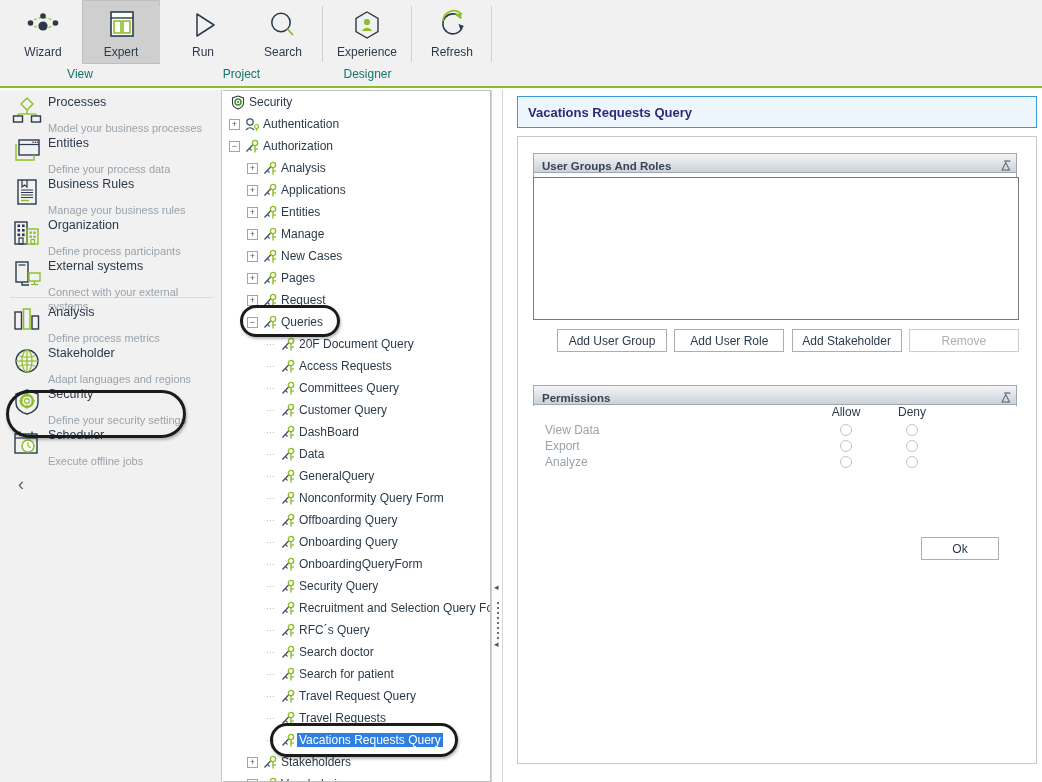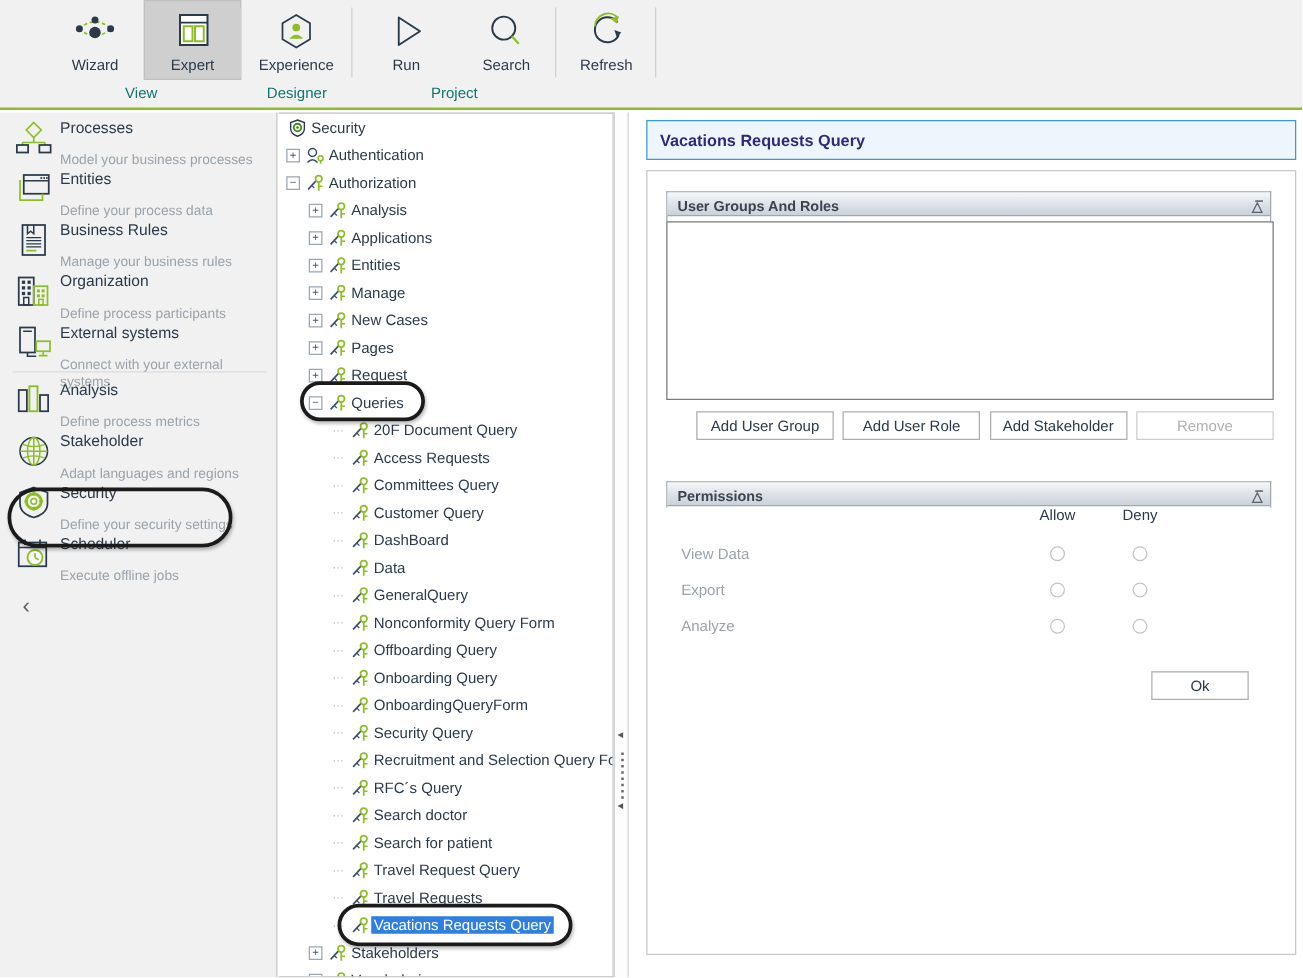--- a/index.html
+++ b/index.html
@@ -13,21 +13,21 @@
     color: #2b3a4a;
   }
   #app { position: relative; width: 1042px; height: 782px; }
 
   
   #ribbon {
     position: absolute; left: 0; top: 0; width: 1042px; height: 88px;
     background: #f1f1f1;
     border-bottom: 2px solid #8cbf26;
   }
-  .ribbon-groups { display: flex; height: 86px; align-items: flex-end; padding-left: 33px; }
+  .ribbon-groups { display: flex; height: 86px; align-items: flex-end; }
   .rgroup { position: relative; display: flex; flex-direction: column; }
   .rgroup-items { display: flex; align-items: flex-start; height: 66px; }
   .rgroup-label {
     text-align: center; font-size: 12px; color: #0f766e;
     height: 20px; line-height: 16px;
   }
   .rgroup.sep::after {
     content: ""; position: absolute; right: 0; top: 6px;
     width: 1px; height: 56px; background: #d0d0d0;
   }
@@ -128,21 +128,21 @@
     font-size: 12px; color: #2b3a4a; display: flex; align-items: center; justify-content: center;
     cursor: default;
   }
   .btn.disabled { color: #b0b0b0; border-color: #cdcdcd; }
   .btn-gap { width: 8px; }
 
   .perm-grid { position: absolute; left: 533px; top: 405px; width: 486px; }
   .perm-head { display: flex; font-size: 12px; color: #2b3a4a; height: 17px; }
   .perm-head .ph-spacer { width: 280px; }
   .perm-head .ph { width: 66px; text-align: center; }
-  .perm-row { display: flex; align-items: center; height: 16px; margin-top: 13px; }
+  .perm-row { display: flex; align-items: center; height: 16px; }
   .perm-row .plabel { width: 280px; font-size: 12px; color: #9aa3ab; padding-left: 12px; }
   .perm-row .pcell { width: 66px; display: flex; justify-content: center; }
   .radio {
     width: 12px; height: 12px; border: 1px solid #c4c4c4; border-radius: 50%; background: #fff;
   }
   #okbtn {
     position: absolute; left: 921px; top: 537px; width: 78px; height: 23px;
     background: #ffffff; border: 1px solid #adadad;
     display: flex; align-items: center; justify-content: center;
     font-size: 12px; color: #2b3a4a; cursor: default;
@@ -179,36 +179,20 @@
                 <rect x="10" y="12" width="7" height="12" fill="none" stroke="#8cbf26" stroke-width="1.6"></rect>
                 <rect x="19" y="12" width="7" height="12" fill="none" stroke="#8cbf26" stroke-width="1.6"></rect>
               </svg>
             </span>
             <span class="rlabel">Expert</span>
           </div>
         </div>
         <div class="rgroup-label">View</div>
       </div>
 
-      <div class="rgroup sep" style="width:89px;">
-        <div class="rgroup-items" style="padding-left:4px;">
-          <div class="rbtn">
-            <span class="glyph">
-              <svg width="34" height="32" viewBox="0 0 34 32">
-                <polygon points="17,3 28,9.5 28,22.5 17,29 6,22.5 6,9.5" fill="none" stroke="#2b3a4a" stroke-width="1.4"></polygon>
-                <circle cx="17" cy="13" r="3.1" fill="#8cbf26"></circle>
-                <path d="M11.5 22 Q17 15.5 22.5 22 Z" fill="#8cbf26"></path>
-              </svg>
-            </span>
-            <span class="rlabel">Experience</span>
-          </div>
-        </div>
-        <div class="rgroup-label">Designer</div>
-      </div>
-
       <div class="rgroup sep" style="width:163px;">
         <div class="rgroup-items" style="padding-left:3px;">
           <div class="rbtn">
             <span class="glyph">
               <svg width="34" height="32" viewBox="0 0 34 32">
                 <polygon points="11,5 28,16 11,27" fill="none" stroke="#2b3a4a" stroke-width="1.5" stroke-linejoin="round"></polygon>
               </svg>
             </span>
             <span class="rlabel">Run</span>
           </div>
@@ -218,20 +202,36 @@
                 <circle cx="15" cy="13.5" r="9.2" fill="none" stroke="#2b3a4a" stroke-width="1.5"></circle>
                 <line x1="21.5" y1="20" x2="27" y2="26" stroke="#8cbf26" stroke-width="1.8"></line>
               </svg>
             </span>
             <span class="rlabel">Search</span>
           </div>
         </div>
         <div class="rgroup-label">Project</div>
       </div>
 
+      <div class="rgroup sep" style="width:89px;">
+        <div class="rgroup-items" style="padding-left:4px;">
+          <div class="rbtn">
+            <span class="glyph">
+              <svg width="34" height="32" viewBox="0 0 34 32">
+                <polygon points="17,3 28,9.5 28,22.5 17,29 6,22.5 6,9.5" fill="none" stroke="#2b3a4a" stroke-width="1.4"></polygon>
+                <circle cx="17" cy="13" r="3.1" fill="#8cbf26"></circle>
+                <path d="M11.5 22 Q17 15.5 22.5 22 Z" fill="#8cbf26"></path>
+              </svg>
+            </span>
+            <span class="rlabel">Experience</span>
+          </div>
+        </div>
+        <div class="rgroup-label">Designer</div>
+      </div>
+
       <div class="rgroup sep" style="width:80px;">
         <div class="rgroup-items">
           <div class="rbtn">
             <span class="glyph">
               <svg width="34" height="32" viewBox="0 0 34 32">
                 <path d="M26 9 A10 10 0 1 0 27 19" fill="none" stroke="#2b3a4a" stroke-width="1.6"></path>
                 <path d="M26.5 5.5 A10.5 10.5 0 0 0 8 12" fill="none" stroke="#8cbf26" stroke-width="1.6"></path>
                 <polygon points="23.5,15 29,17 25.5,21" fill="#2b3a4a"></polygon>
                 <polygon points="20,5.5 27,4 25.5,10" fill="#8cbf26"></polygon>
               </svg>

